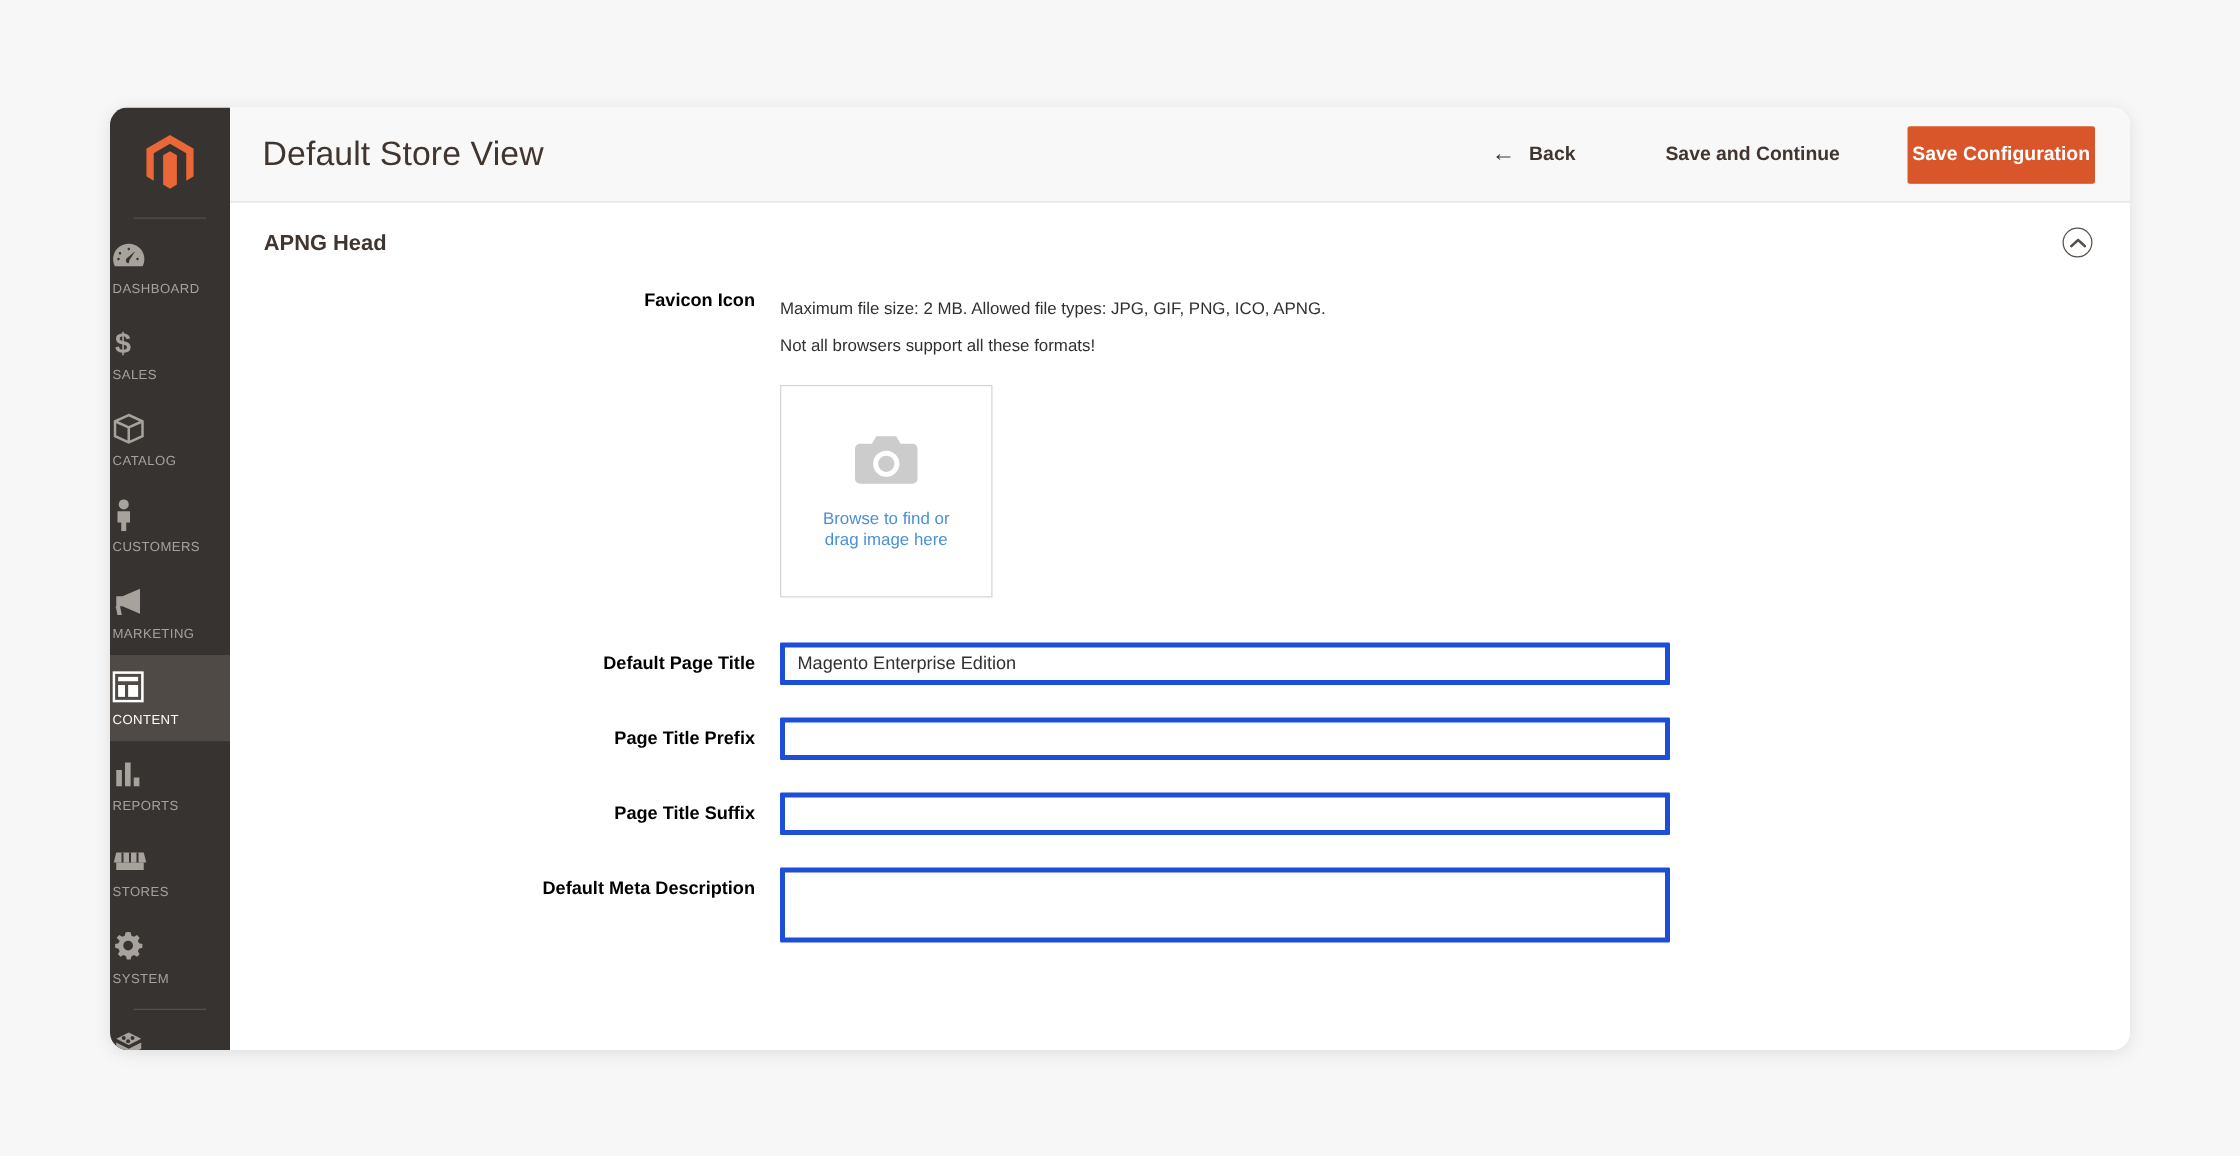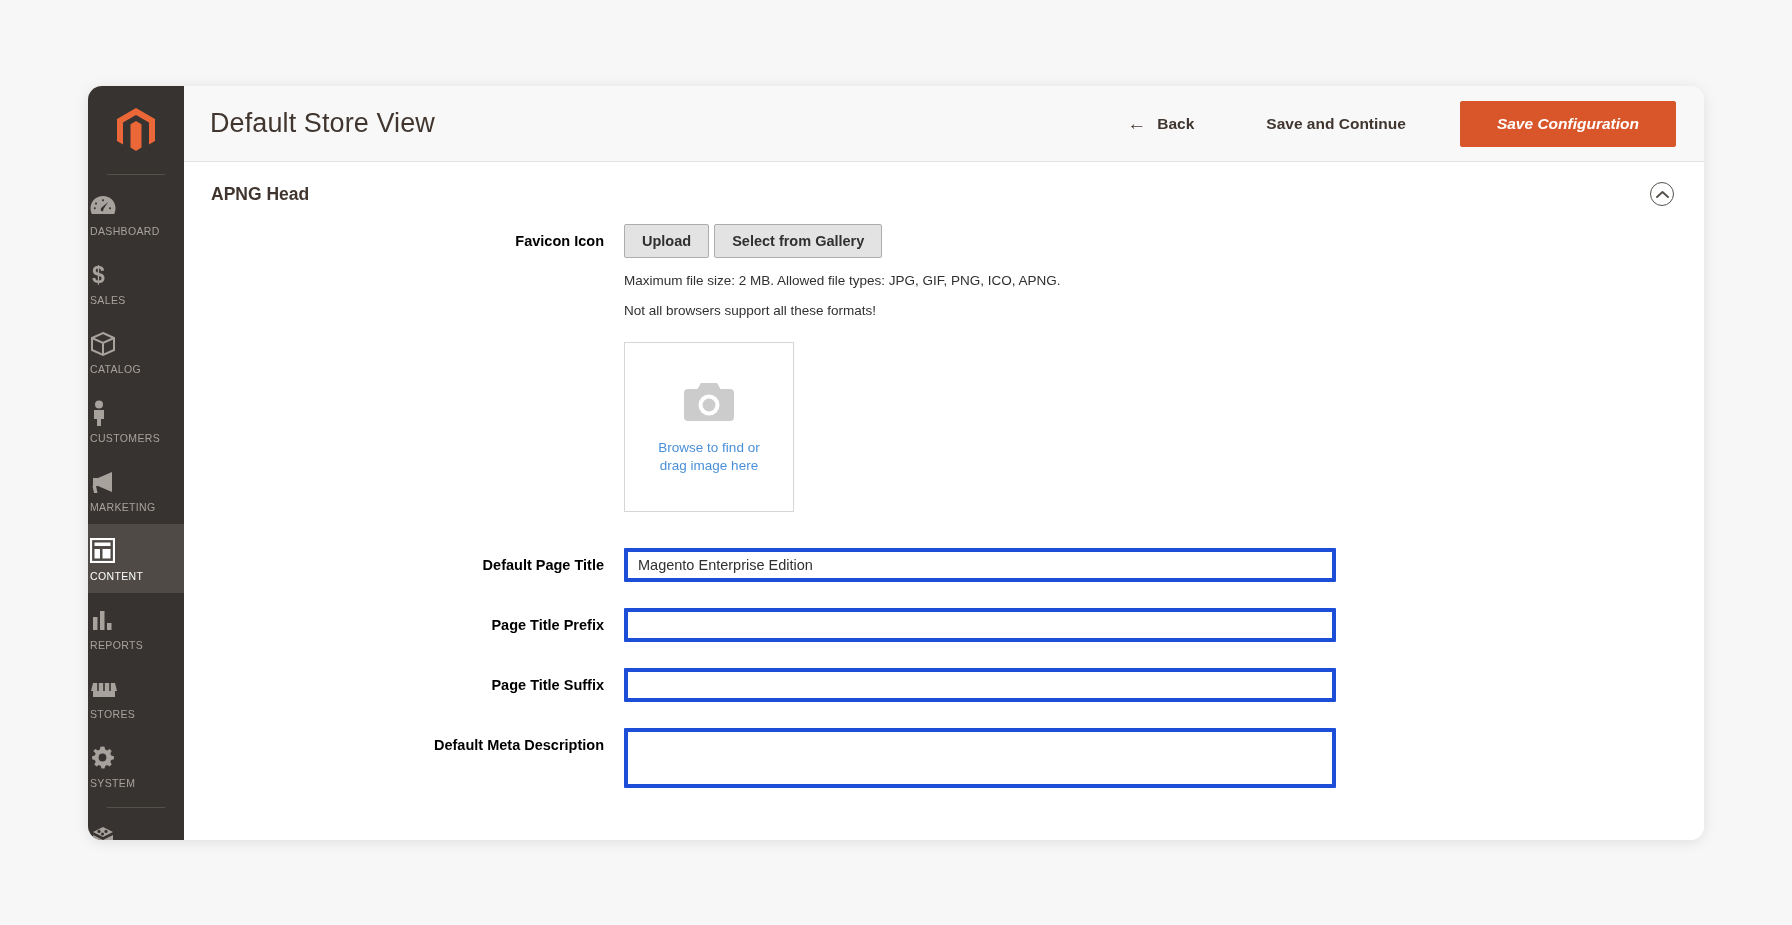--- a/index.html
+++ b/index.html
@@ -110,24 +110,23 @@
     margin-left: 32px;
     font-family: Liberation Sans, sans-serif;
   }
   .btn-primary {
     font-size: 15.5px; font-weight: bold;
     color: #ffffff;
     background: #d9562a;
     border: 1px solid #d9562a;
     border-radius: 2px;
     cursor: pointer;
-    padding: 13px 36px;
+    padding: 13px 3px;
     margin-left: 32px;
     font-family: "Liberation Sans", sans-serif;
-    font-style: italic;
   }
 
   
   #scroll-body {
     position: absolute;
     top: 76px; left: 0; right: 0; bottom: 0;
     overflow: hidden;
   }
   .section-head {
     display: flex; align-items: center;
@@ -367,24 +366,20 @@
         <button class="collapse-btn">
           <svg width="13" height="9" viewBox="0 0 13 9">
             <path d="M1 7 L6.5 2 L12 7" fill="none" stroke="#55504b" stroke-width="1.9" stroke-linecap="round" stroke-linejoin="round"></path>
           </svg>
         </button>
       </div>
 
       <div class="frow">
         <div class="flabel">Favicon Icon</div>
         <div class="fctl">
-          <div class="btn-group">
-            <button class="btn-gray">Upload</button>
-            <button class="btn-gray">Select from Gallery</button>
-          </div>
           <div class="note">Maximum file size: 2 MB. Allowed file types: JPG, GIF, PNG, ICO, APNG.</div>
           <div class="note second">Not all browsers support all these formats!</div>
 
           <div class="dropzone">
             <span class="cam">
               <svg width="52" height="42" viewBox="0 0 52 42">
                 <path d="M18 3h16l3.5 6H47a4 4 0 0 1 4 4v24a4 4 0 0 1-4 4H5a4 4 0 0 1-4-4V13a4 4 0 0 1 4-4h9.5z" fill="#cccccc"></path>
                 <circle cx="26" cy="25" r="10.5" fill="#ffffff"></circle>
                 <circle cx="26" cy="25" r="6.5" fill="#cccccc"></circle>
               </svg>

